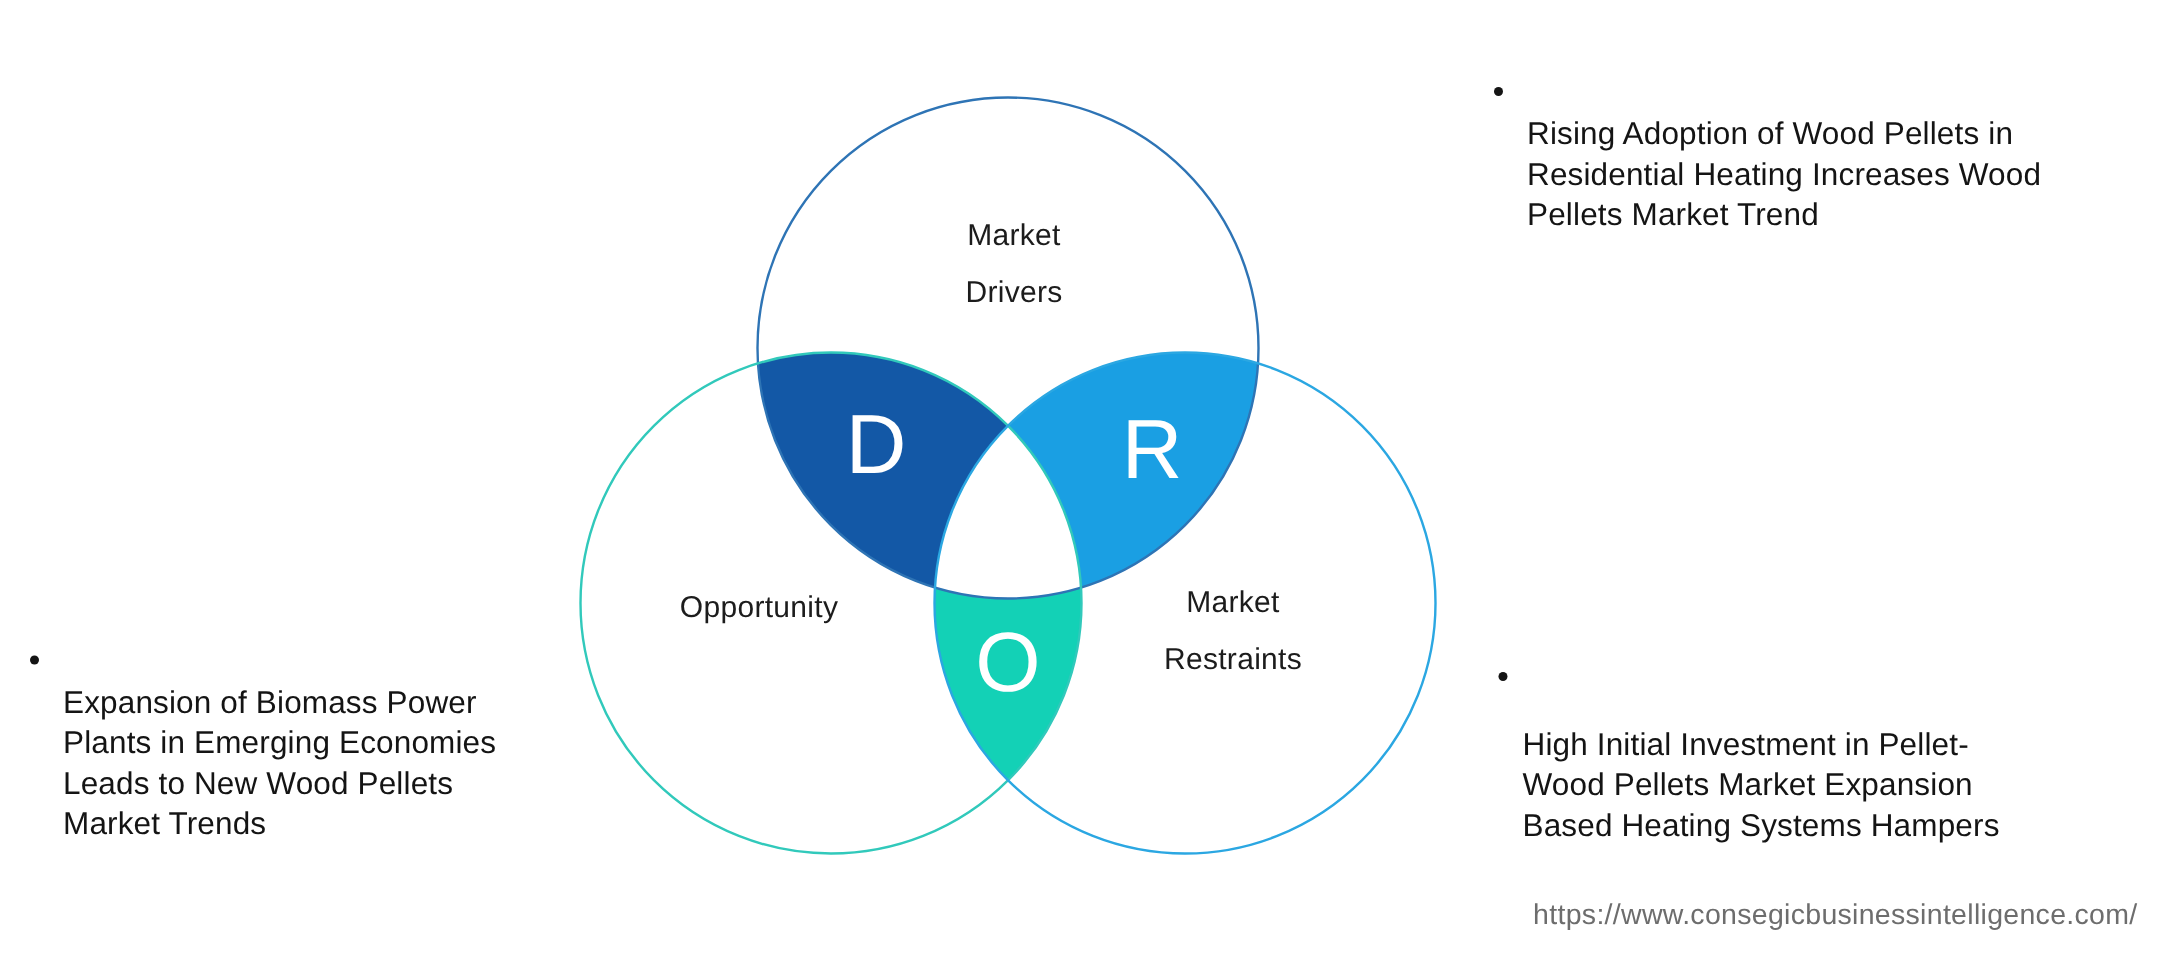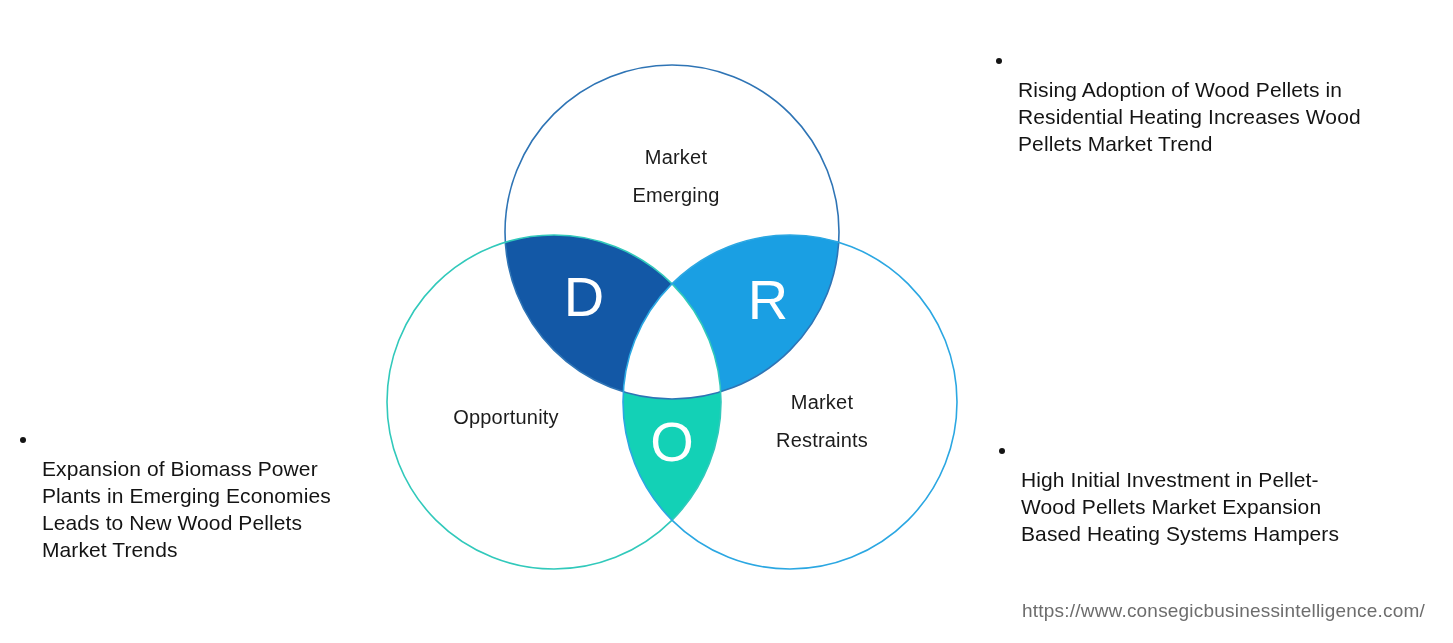--- a/index.html
+++ b/index.html
@@ -101,24 +101,24 @@
       </g>
     </g>
 
     <circle class="outline" cx="672" cy="232" r="167" stroke="#2E74B5"></circle>
     <circle class="outline" cx="554" cy="402" r="167" stroke="#31C9BB"></circle>
     <circle class="outline" cx="790" cy="402" r="167" stroke="#2BA7E2"></circle>
   </svg>
 
   <div class="circle-label" style="left: 566px; top: 138px; color: rgb(28, 28, 28);">
     <div>Market</div>
-    <div>Emerging</div>
+    <div>Drivers</div>
   </div>
 
-  <div class="circle-label" style="left: 396px; top: 398px; color: rgb(28, 28, 28);">
+  <div class="circle-label" style="left: 396px; top: 386px; color: rgb(28, 28, 28);">
     <div>Opportunity</div>
   </div>
 
   <div class="circle-label" style="left: 712px; top: 383px; color: rgb(28, 28, 28);">
     <div>Market</div>
     <div>Restraints</div>
   </div>
 
   <div class="region-letter" style="left: 584px; top: 296px; color: rgb(255, 255, 255);">D</div>
   <div class="region-letter" style="left: 768px; top: 299px; color: rgb(255, 255, 255);">R</div>
@@ -136,21 +136,21 @@
   <div class="bullet-block" style="left:20px; top:426px; width:380px;">
     <span class="bullet-dot"></span>
     <div class="bullet-text" style="color: rgb(20, 20, 20);">
       <div>Expansion of Biomass Power</div>
       <div>Plants in Emerging Economies</div>
       <div>Leads to New Wood Pellets</div>
       <div>Market Trends</div>
     </div>
   </div>
 
-  <div class="bullet-block" style="left:999px; top:437px; width:430px;">
+  <div class="bullet-block" style="left:999px; top:437px; width:430px;flex-direction:column;">
     <span class="bullet-dot"></span>
     <div class="bullet-text" style="color: rgb(20, 20, 20);">
       <div>High Initial Investment in Pellet-</div>
       <div>Wood Pellets Market Expansion</div>
       <div>Based Heating Systems Hampers</div>
     </div>
   </div>
 
   <div class="source-url" style="right: 28px; top: 600px; color: rgb(109, 109, 109);">https://www.consegicbusinessintelligence.com/</div>
 

